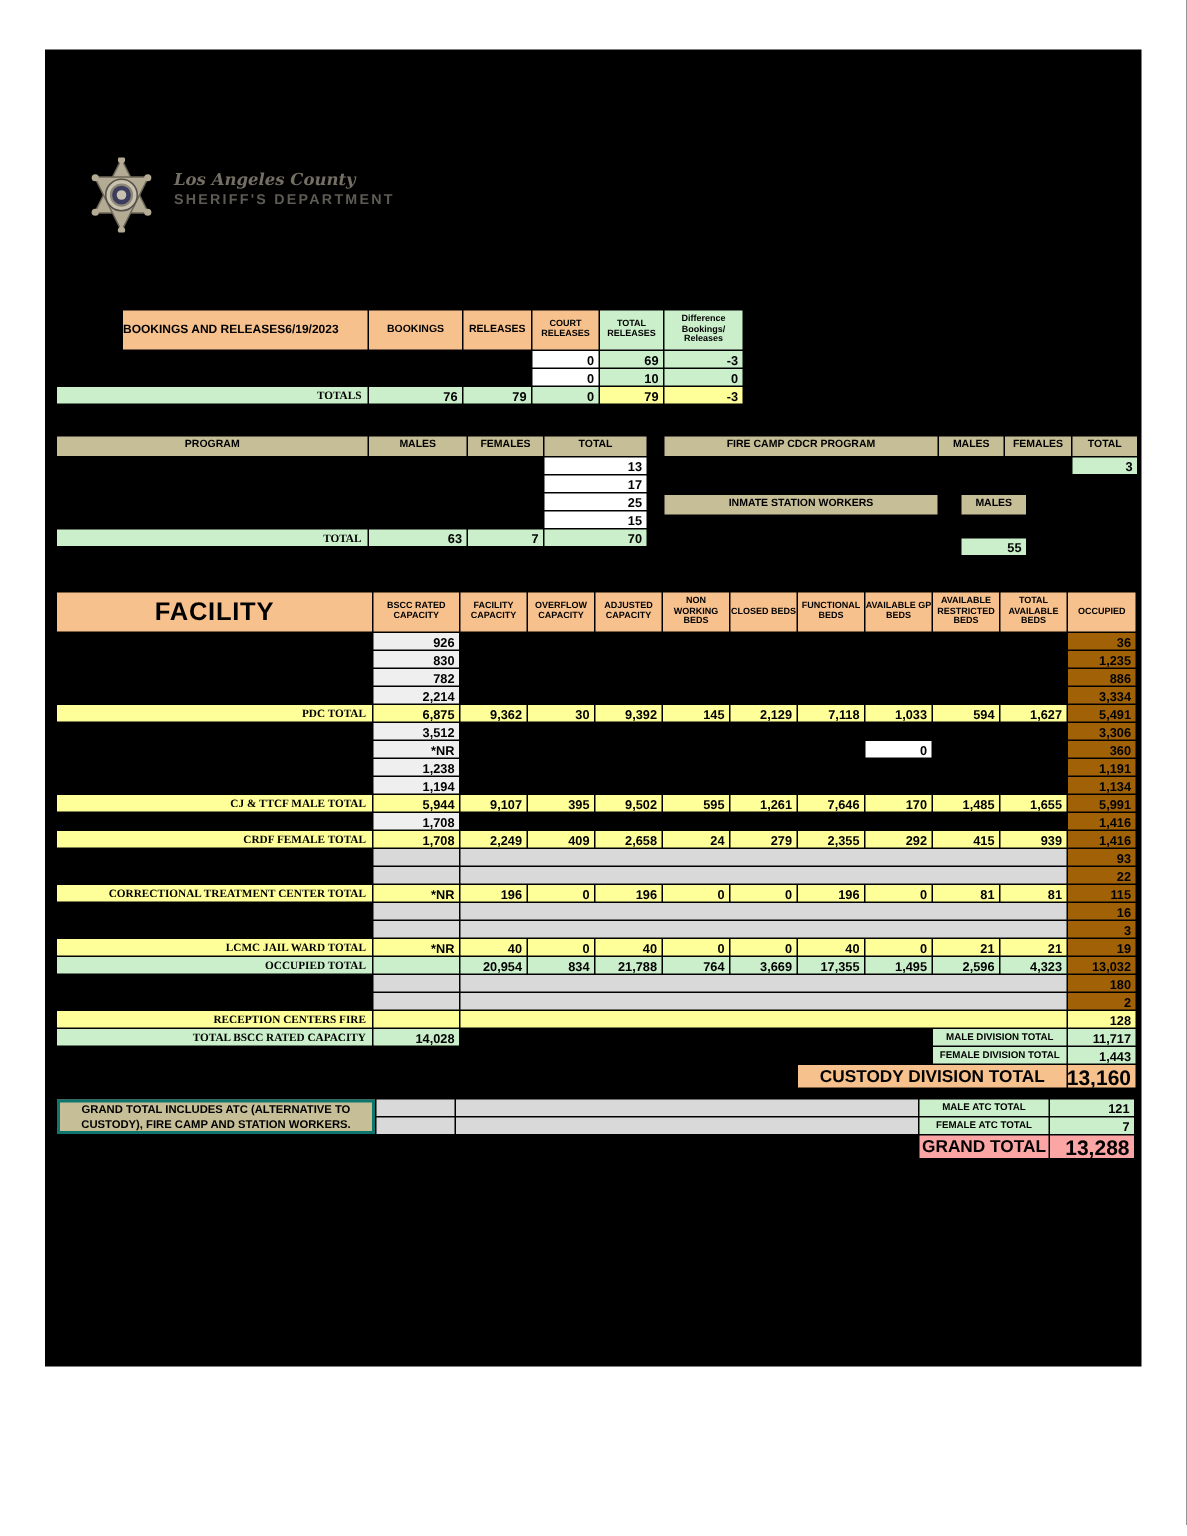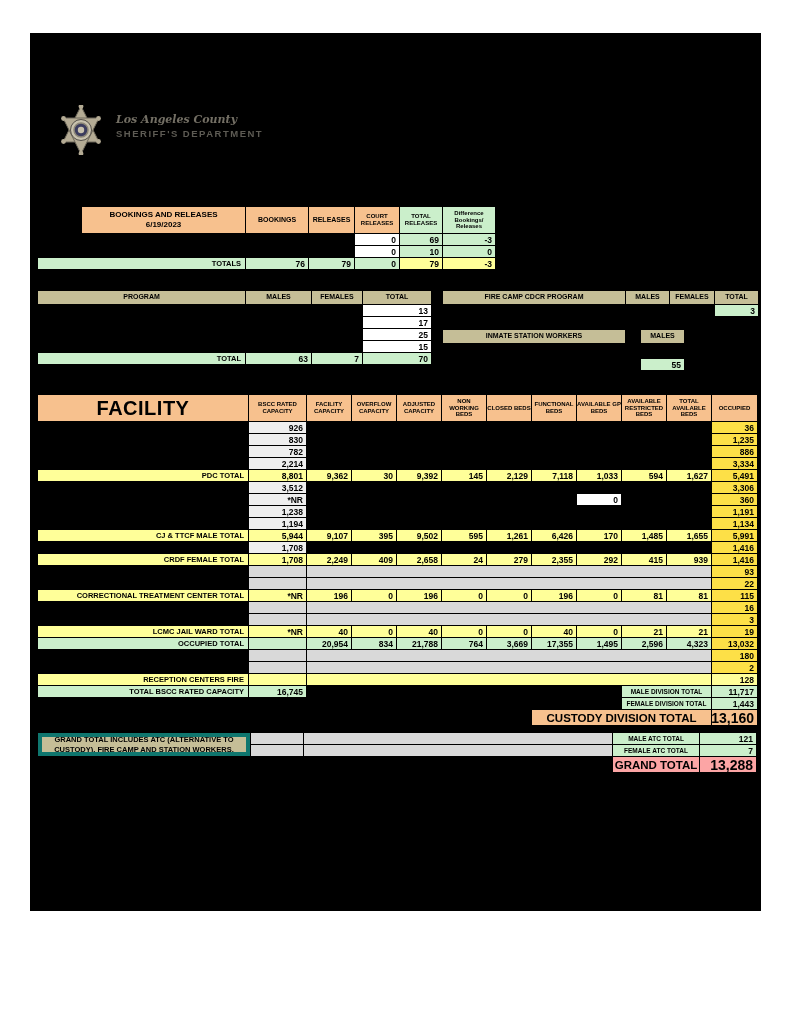--- a/index.html
+++ b/index.html
@@ -9,63 +9,63 @@
   .page { position:absolute; left:30px; top:33px; width:731px; height:878px; background:#000; }
 
   .logo { position:absolute; left:28px; top:72px; display:flex; align-items:flex-start; }
   .logo-text { margin-left:12px; margin-top:8px; opacity:0.75; }
   .logo-line1 { font-family:"DejaVu Serif", serif; font-style:italic; font-size:11px; color:#9a9486; }
   .logo-line2 { font-size:9.5px; letter-spacing:1.5px; color:#7d7a70; margin-top:2px; }
 
   .grid { position:absolute; display:grid; gap:1px; }
   .cell { display:flex; align-items:center; overflow:hidden; }
   .num  { justify-content:flex-end; padding-right:3px; font-size:8.5px; }
-  .lbl  { justify-content:flex-end; padding-right:4px; font-size:7.5px; white-space:nowrap; }
+  .lbl  { justify-content:flex-end; padding-right:4px; font-size:7.5px; white-space:nowrap;font-family:Liberation Serif, serif; }
   .hdr  { justify-content:center; text-align:center; font-size:6px; line-height:1.15; white-space:pre-line; }
   .hdr-md { font-size:7px; }
   .blank { background:transparent; }
 
   .orange { background:#F7C18E; }
   .green  { background:#CBEFCB; }
   .yellow { background:#FFFF99; }
   .tan    { background:#C5BE97; }
-  .blue   { background:#fde047; }
+  .blue   { background:#a16207; }
   .gray   { background:#D9D9D9; }
   .white  { background:#FFFFFF; }
   .bscc-light { background:#EFEFEF; }
   .grandblue  { background:#fca5a5; }
 
   
   #bookings { left:8px; top:174px; grid-template-columns:207px 62px 45px 44px 42px 52px;
               grid-template-rows:26px 11px 11px 11px; }
-  .bk-title { flex-direction:column; justify-content:center; font-size:8px; line-height:1.3;margin-left:44px; }
+  .bk-title { flex-direction:row; font-size:8px; line-height:1.3;margin-left:44px; }
   
   #program { left:8px; top:258px; grid-template-columns:207px 65px 50px 68px;
              grid-template-rows:13px 11px 11px 11px 11px 11px; }
   
   #firecamp { left:413px; top:258px; grid-template-columns:182px 43px 44px 43px;
               grid-template-rows:13px 11px; }
   
   #station { left:413px; top:297px; grid-template-columns:182px 43px;
              grid-template-rows:13px 11px;gap:16px; }
   
   #facility-grid { left:8px; top:362px; grid-template-columns:210px 57px repeat(9,44px) 45px;
                    grid-auto-rows:11px; grid-template-rows:26px; }
-  .fac-title { justify-content:center; font-size:20px; letter-spacing:0.5px; }
+  .fac-title { justify-content:center; font-size:17px; letter-spacing:0.5px; }
   .span2 { grid-column:span 2; } .span4 { grid-column:span 4; }
   .span7 { grid-column:span 7; } .span9 { grid-column:span 9; }
   .custody-lbl { justify-content:center; font-size:11.5px; }
   .custody-num { font-size:14px; }
   .div-lbl { justify-content:center; font-size:6.5px; text-align:center; }
   .row15 { height:15px; }
   
   #atc { left:8px; top:700px; grid-template-columns:212px 52px 308px 86px 56px;
          grid-template-rows:11px 11px 15px; }
   .atc-note { grid-row:1 / 3; flex-direction:column; justify-content:center; text-align:center;
-              font-size:7.5px; line-height:1.25; padding:0 4px; border:4px solid #0f766e; }
+              font-size:7.5px; line-height:1.25; padding:0 4px; border:2px solid #0f766e; }
   .gt-lbl { justify-content:center; font-size:11.5px; }
 </style>
 </head>
 <body>
 
 <div class="canvas">
   <div class="page">
 
     <div class="logo">
       <svg width="46" height="50" viewBox="0 0 46 50">
@@ -237,21 +237,21 @@
         <div class="cell blank"></div>
         <div class="cell blank"></div>
         <div class="cell blank"></div>
         <div class="cell blank"></div>
         <div class="cell blank"></div>
         <div class="cell blank"></div>
         <div class="cell blank"></div>
         <div class="cell blank"></div>
         <div class="cell blue num">3,334</div>
         <div class="cell yellow lbl">PDC TOTAL</div>
-        <div class="cell yellow num">8,801</div>
+        <div class="cell yellow num">6,875</div>
         <div class="cell yellow num">9,362</div>
         <div class="cell yellow num">30</div>
         <div class="cell yellow num">9,392</div>
         <div class="cell yellow num">145</div>
         <div class="cell yellow num">2,129</div>
         <div class="cell yellow num">7,118</div>
         <div class="cell yellow num">1,033</div>
         <div class="cell yellow num">594</div>
         <div class="cell yellow num">1,627</div>
         <div class="cell blue num">5,491</div>
@@ -303,21 +303,21 @@
         <div class="cell blank"></div>
         <div class="cell blank"></div>
         <div class="cell blue num">1,134</div>
         <div class="cell yellow lbl">CJ &amp; TTCF MALE TOTAL</div>
         <div class="cell yellow num">5,944</div>
         <div class="cell yellow num">9,107</div>
         <div class="cell yellow num">395</div>
         <div class="cell yellow num">9,502</div>
         <div class="cell yellow num">595</div>
         <div class="cell yellow num">1,261</div>
-        <div class="cell yellow num">6,426</div>
+        <div class="cell yellow num">7,646</div>
         <div class="cell yellow num">170</div>
         <div class="cell yellow num">1,485</div>
         <div class="cell yellow num">1,655</div>
         <div class="cell blue num">5,991</div>
         <div class="cell blank"></div>
         <div class="cell bscc-light num">1,708</div>
         <div class="cell blank"></div>
         <div class="cell blank"></div>
         <div class="cell blank"></div>
         <div class="cell blank"></div>
@@ -397,21 +397,21 @@
         <div class="cell blue num">180</div>
         <div class="cell blank"></div>
         <div class="cell gray num"></div>
         <div class="cell gray span9"></div>
         <div class="cell blue num">2</div>
         <div class="cell yellow lbl">RECEPTION CENTERS FIRE</div>
         <div class="cell yellow num"></div>
         <div class="cell yellow span9"></div>
         <div class="cell yellow num">128</div>
         <div class="cell green lbl">TOTAL BSCC RATED CAPACITY</div>
-        <div class="cell green num">16,745</div>
+        <div class="cell green num">14,028</div>
         <div class="cell blank span7"></div>
         <div class="cell green div-lbl span2">MALE DIVISION TOTAL</div>
         <div class="cell green num">11,717</div>
         <div class="cell blank span9"></div>
         <div class="cell green div-lbl span2">FEMALE DIVISION TOTAL</div>
         <div class="cell green num">1,443</div>
         <div class="cell blank span7 row15"></div>
         <div class="cell orange custody-lbl span4 row15">CUSTODY DIVISION TOTAL</div>
         <div class="cell orange num custody-num row15">13,160</div>
       </div>

